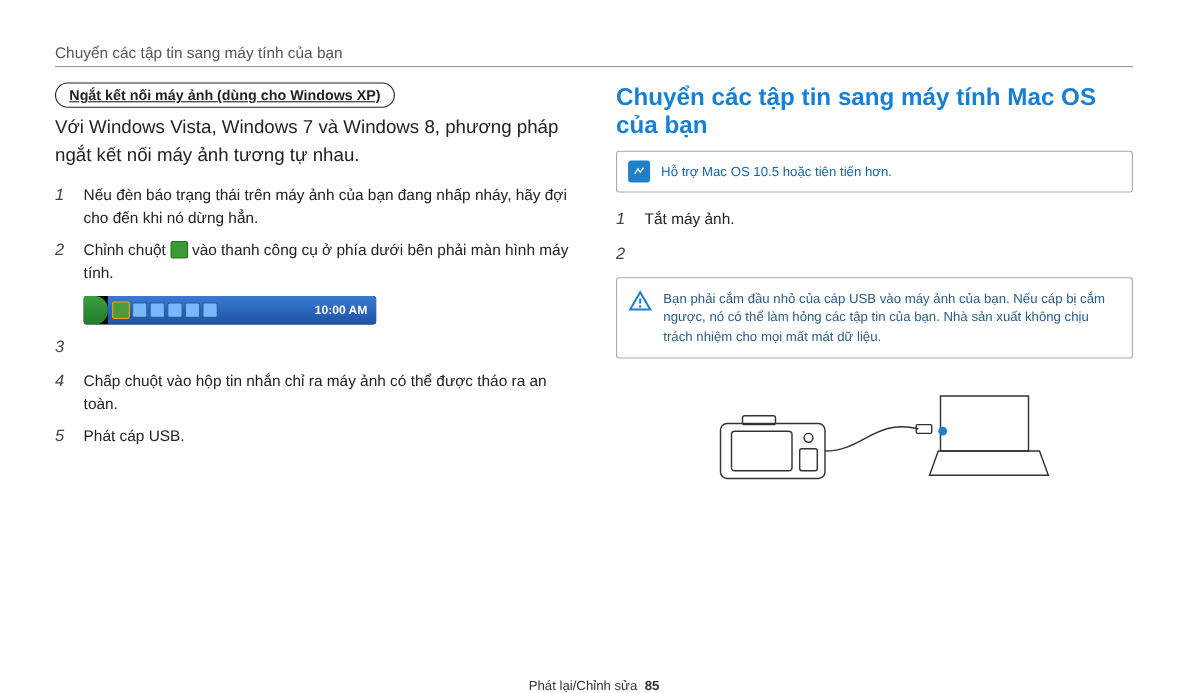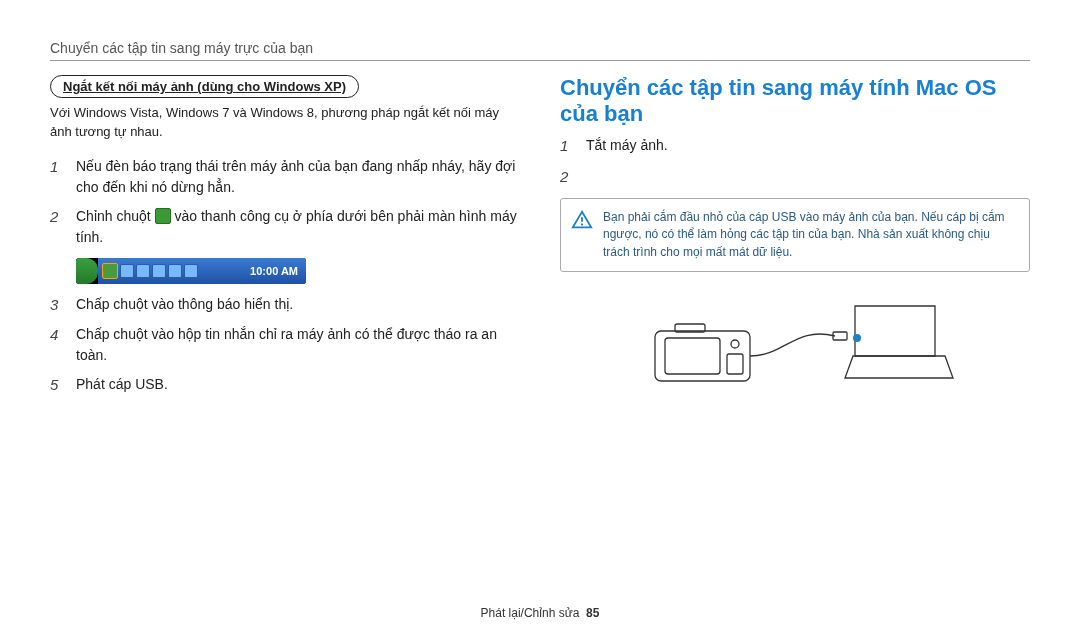--- a/index.html
+++ b/index.html
@@ -3,49 +3,49 @@
 <meta charset="utf-8">
 <style>
   * { box-sizing: border-box; margin: 0; padding: 0; }
   html, body { width: 1080px; height: 630px; font-family: Arial, Helvetica, sans-serif; background: #fff; color: #222; }
   .page { position: relative; width: 1080px; height: 630px; padding: 40px 50px 30px; }
   .page-header { font-size: 14px; color: #555; margin-bottom: 4px; }
   .header-rule { border: none; border-top: 1px solid #999; margin-bottom: 14px; }
   .columns { display: flex; gap: 40px; }
   .col { flex: 1 1 50%; min-width: 0; }
   .pill { display: inline-block; border: 1px solid #222; border-radius: 14px; padding: 3px 12px; font-weight: bold; font-size: 13px; margin-bottom: 6px; text-decoration: underline; }
-  .intro { font-size: 13px; line-height: 1.45; margin-bottom: 14px; }
+  .intro { font-size: 17px; line-height: 1.45; margin-bottom: 14px; }
   .steps { list-style: none; }
   .steps li { display: flex; gap: 10px; margin: 8px 0; font-size: 14px; line-height: 1.5; }
   .step-num { font-style: italic; color: #444; min-width: 16px; font-size: 15px; }
   .section-title { color: #1780D4; font-weight: bold; font-size: 22px; margin-bottom: 8px; }
   .note-box { display: flex; align-items: center; gap: 10px; border: 1px solid #aaa; border-radius: 3px; padding: 8px 10px; margin: 10px 0 14px; font-size: 12px; color: #1565a8; }
   .note-box .note-text { color: #1565a8; }
   .warn-box { display: flex; align-items: flex-start; gap: 10px; border: 1px solid #aaa; border-radius: 3px; padding: 10px; margin: 10px 0 14px; font-size: 12px; color: #2b5b85; }
   .warn-box .warn-text { color: #2b5b85; line-height: 1.45; }
   .inline-icon { display: inline-block; width: 16px; height: 16px; background: #3a9b35; border: 1px solid #276a24; border-radius: 2px; vertical-align: -3px; }
-  .taskbar { width: 230px; height: 26px; margin: 10px 0 10px 26px; display: flex; align-items: flex-end; border-radius: 3px; overflow: hidden; font-size: 11px; color: #fff; background: #000000; }
+  .taskbar { width: 266px; height: 26px; margin: 10px 0 10px 26px; display: flex; align-items: flex-end; border-radius: 3px; overflow: hidden; font-size: 11px; color: #fff; background: #000000; }
   .tb-start { width: 22px; height: 26px; background: linear-gradient(#3a9f3f,#247a29); border-radius: 3px 12px 12px 3px; }
   .tb-body { flex: 1; height: 26px; background: linear-gradient(#3a7ad2,#1e52a5); display: flex; align-items: center; padding-left: 4px; gap: 2px; position: relative; }
   .tray-icon { width: 14px; height: 14px; background: #79b7ff; border: 1px solid #2a5d9b; border-radius: 2px; }
   .tray-icon.hi { border: 1.5px solid orange; background: #4a9a3e; width: 16px; height: 16px; }
   .tb-time { margin-left: auto; padding: 0 8px; font-weight: bold; font-size: 11px; }
   .note-icon { flex: 0 0 20px; width: 20px; height: 20px; border-radius: 3px; background: #1f7fc9; display: flex; align-items: center; justify-content: center; }
   .note-icon svg { width: 12px; height: 12px; stroke: #fff; fill: none; stroke-width: 2.5; }
   .warn-icon { flex: 0 0 22px; width: 22px; height: 22px; display: flex; align-items: center; justify-content: center; }
   .illus { width: 100%; display: flex; justify-content: center; margin-top: 6px; }
   .illus svg { width: 320px; height: 110px; }
-  .footer { position: absolute; bottom: 10px; left: 0; width: 1080px; text-align: center; font-size: 12px; color: #333; }
+  .footer { position: absolute; bottom: 0; left: 0; width: 1080px; text-align: center; font-size: 12px; color: #333; }
   .footer .pg { font-weight: bold; }
 </style>
 </head>
 <body>
 
 <div class="page">
-  <div class="page-header">Chuyển các tập tin sang máy trực của bạn</div>
+  <div class="page-header">Chuyển các tập tin sang máy tính của bạn</div>
   <hr class="header-rule">
 
   <div class="columns">
 
     <div class="col">
       <div class="pill">Ngắt kết nối máy ảnh (dùng cho Windows XP)</div>
       <div class="intro">Với Windows Vista, Windows 7 và Windows 8, phương pháp ngắt kết nối máy ảnh tương tự nhau.</div>
 
       <ol class="steps">
         <li>
@@ -71,56 +71,63 @@
           <div class="tray-icon"></div>
           <div class="tray-icon"></div>
           <div class="tray-icon"></div>
           <div class="tb-time">10:00 AM</div>
         </div>
       </div>
 
       <ol class="steps">
         <li>
           <span class="step-num">3</span>
-          <span>Chấp chuột vào thông báo hiển thị.</span>
         </li>
         <li>
           <span class="step-num">4</span>
           <span>Chấp chuột vào hộp tin nhắn chỉ ra máy ảnh có thể được tháo ra an toàn.</span>
         </li>
         <li>
           <span class="step-num">5</span>
           <span>Phát cáp USB.</span>
         </li>
       </ol>
     </div>
 
     <div class="col">
       <div class="section-title">Chuyển các tập tin sang máy tính Mac OS của bạn</div>
 
+      <div class="note-box">
+        <div class="note-icon">
+          <svg viewBox="0 0 24 24">
+              <path d="M4 16 L10 7 L14 13 L20 5" stroke="#fff" fill="none"></path>
+            </svg>
+        </div>
+        <div class="note-text">Hỗ trợ Mac OS 10.5 hoặc tiên tiến hơn.</div>
+      </div>
 
       <ol class="steps">
         <li>
           <span class="step-num">1</span>
           <span>Tắt máy ảnh.</span>
         </li>
         <li>
           <span class="step-num">2</span>
         </li>
       </ol>
 
       <div class="warn-box">
         <div class="warn-icon">
           <svg viewBox="0 0 24 24" width="22" height="22">
             <path d="M12 3 L22 20 L2 20 Z" fill="none" stroke="#1f7fc9" stroke-width="2"></path>
             <line x1="12" y1="9" x2="12" y2="14" stroke="#1f7fc9" stroke-width="2"></line>
             <circle cx="12" cy="17" r="1.2" fill="#1f7fc9"></circle>
           </svg>
         </div>
-        <div class="warn-text">Bạn phải cắm đầu nhỏ của cáp USB vào máy ảnh của bạn. Nếu cáp bị cắm ngược, nó có thể làm hỏng các tập tin của bạn. Nhà sản xuất không chịu trách trình cho mọi mất mát dữ liệu.</div>
+        <div class="warn-text">Bạn phải cắm đầu nhỏ của cáp USB vào máy ảnh của bạn. Nếu cáp bị cắm ngược, nó có thể làm hỏng các tập tin của bạn. Nhà sản xuất không chịu trách nhiệm cho mọi mất mát dữ liệu.</div>
       </div>
 
       <div class="illus">
         <svg viewBox="0 0 320 110">
           <g fill="none" stroke="#333" stroke-width="1.3">
 
             <rect x="20" y="45" width="95" height="50" rx="6"></rect>
             <rect x="30" y="52" width="55" height="36" rx="3"></rect>
             <circle cx="100" cy="58" r="4"></circle>
             <rect x="92" y="68" width="16" height="20" rx="2"></rect>

